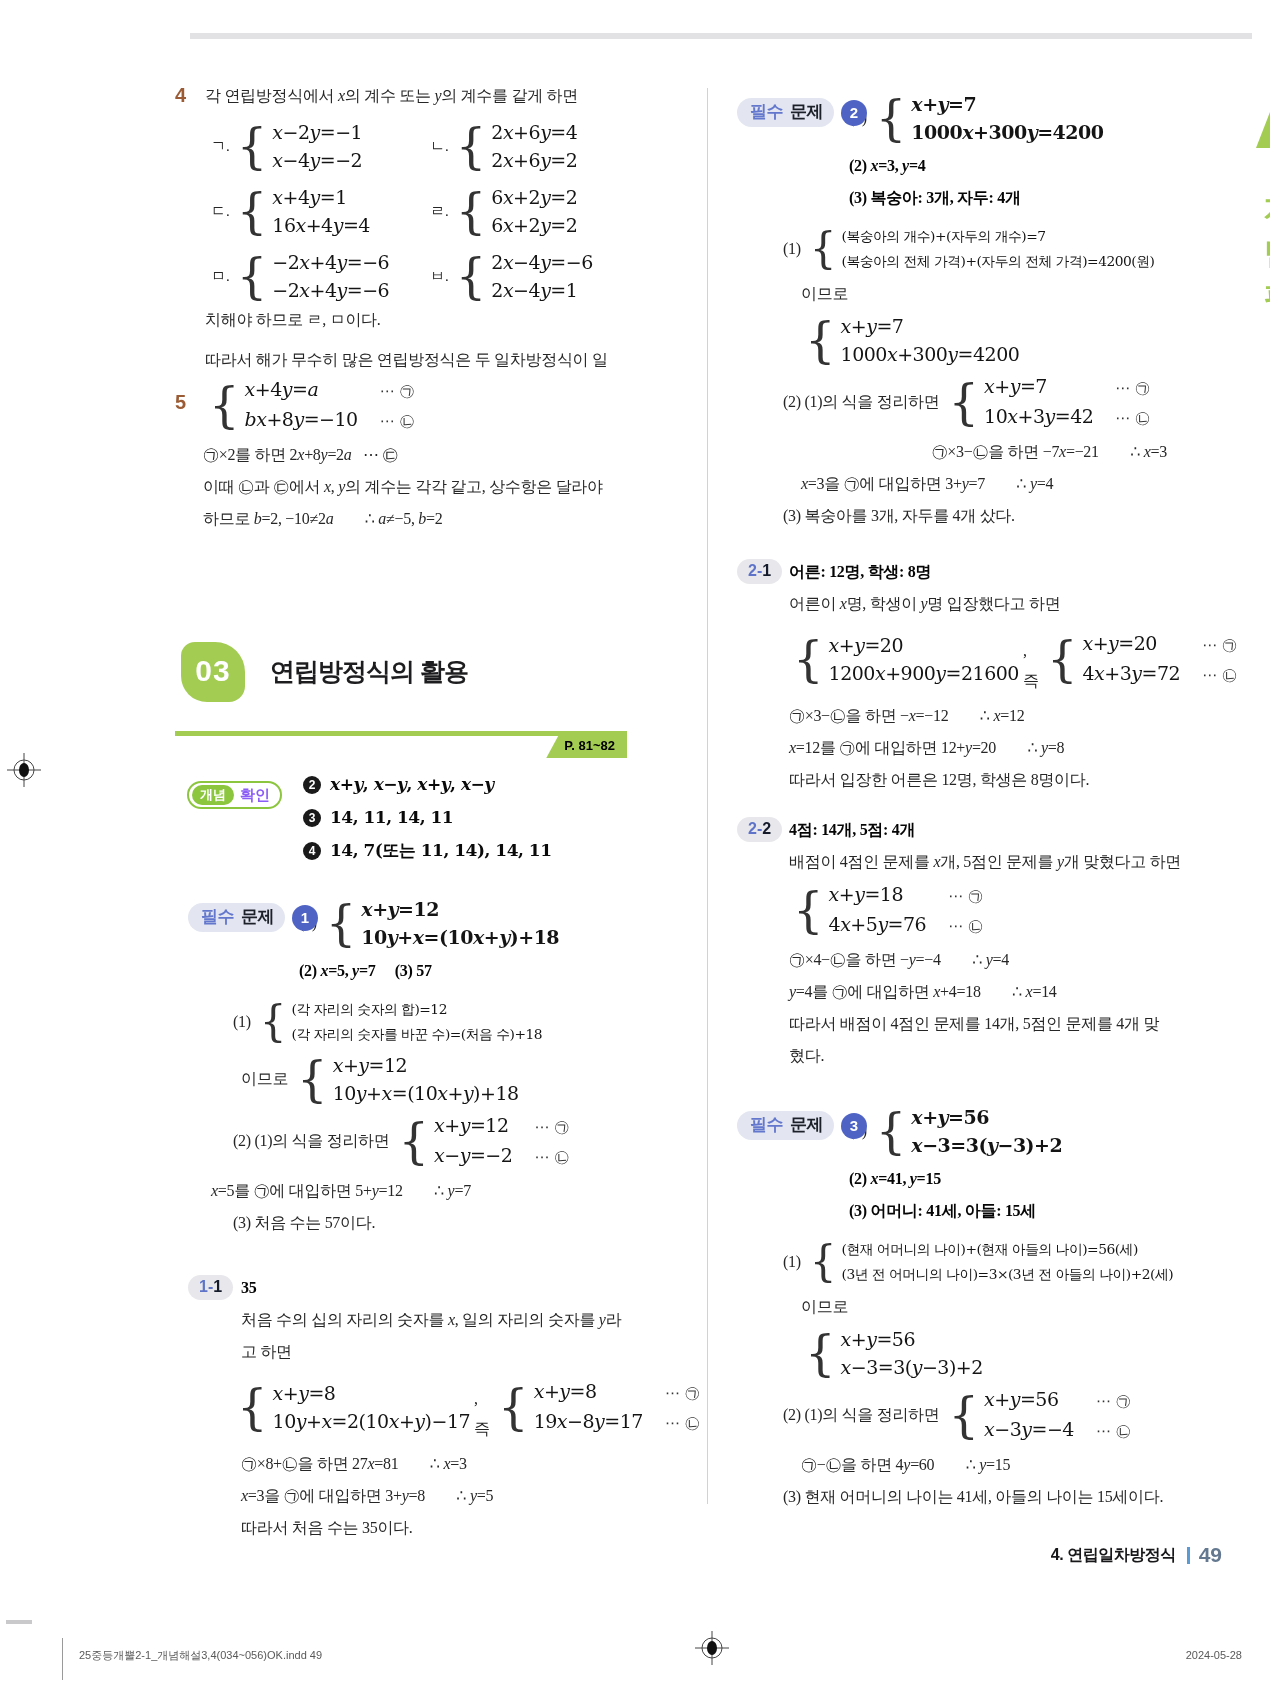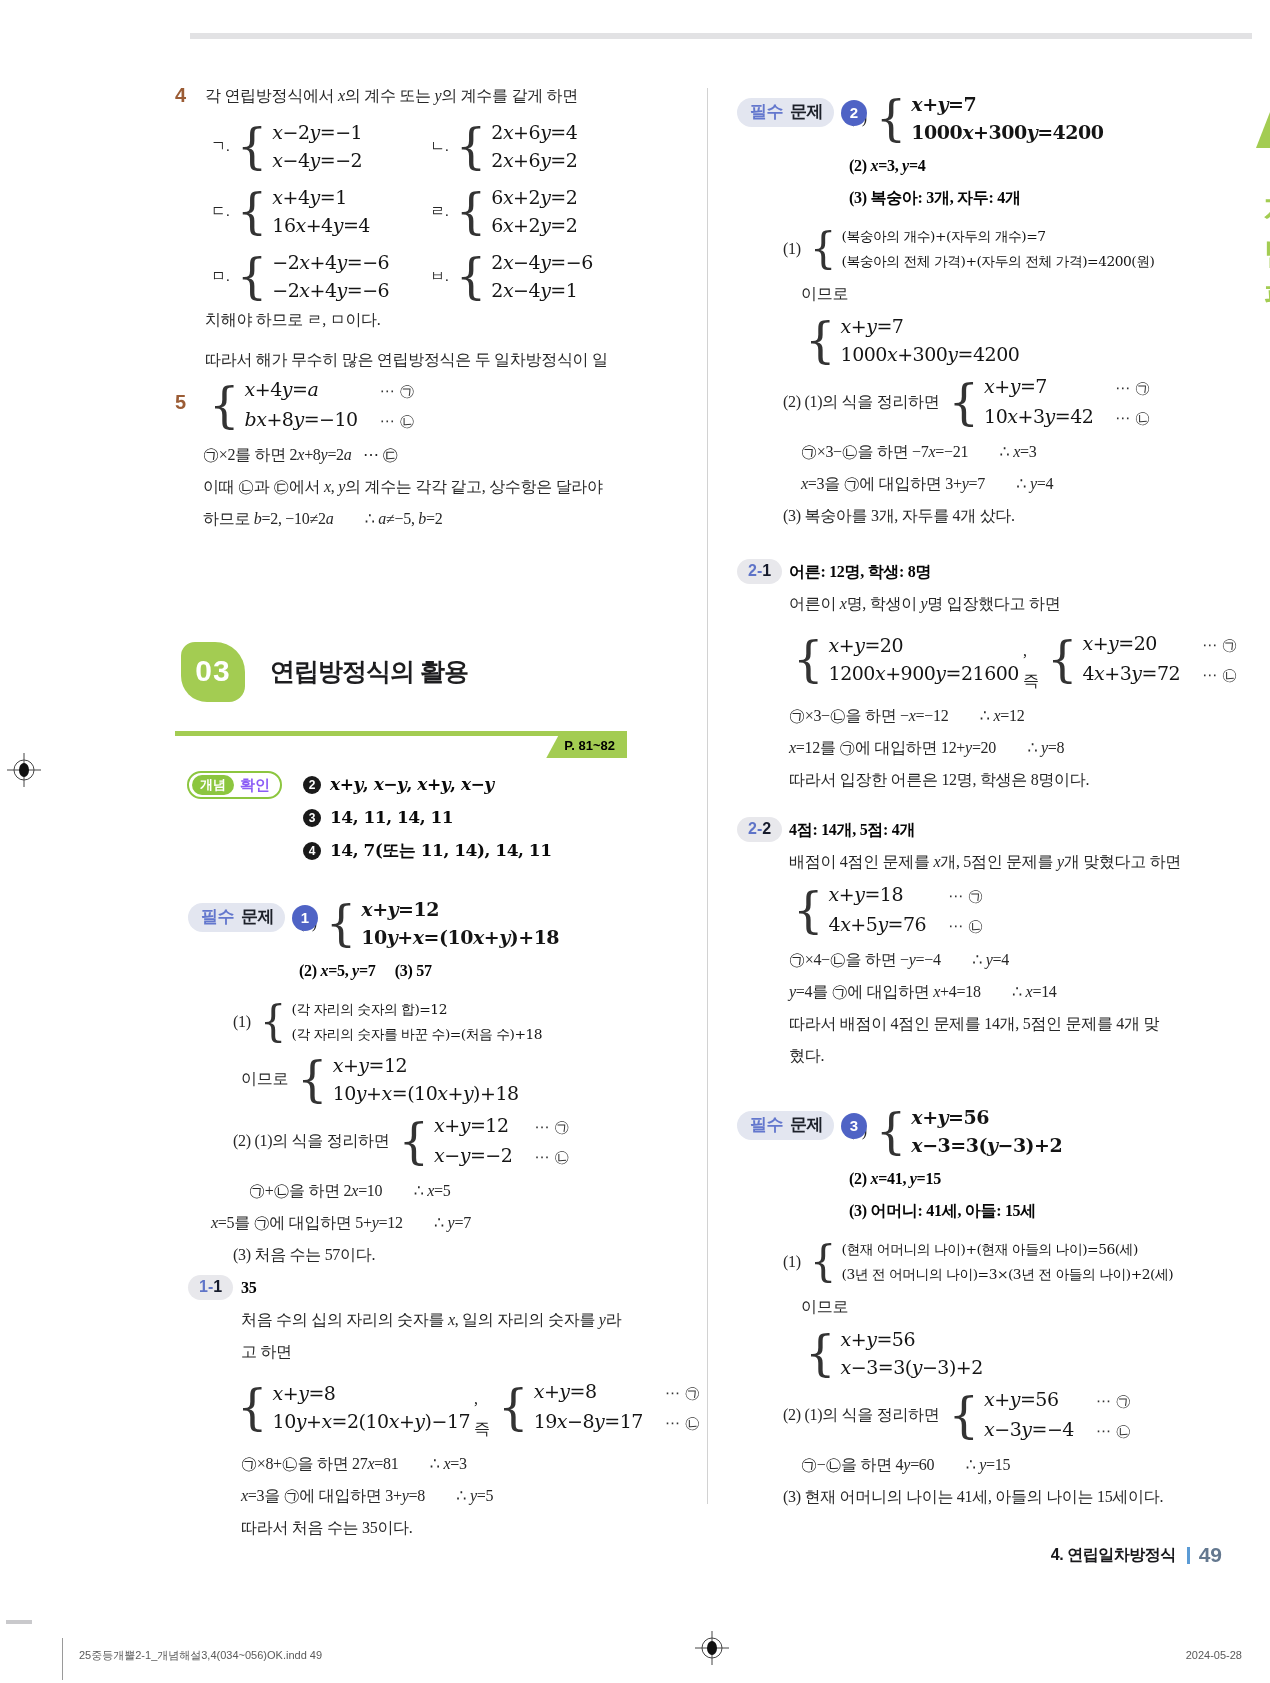--- a/index.html
+++ b/index.html
@@ -38,21 +38,21 @@
              border-radius:14px 30px 16px 26px;color:#fff;font:800 30px/58px "Liberation Sans",sans-serif;
              text-align:center;letter-spacing:1px;}
   .sec-title{position:absolute;left:95px;top:13px;margin:0;font:800 25px "Liberation Sans",sans-serif;
              color:#1d1d1f;letter-spacing:-1px;}
   .sec-rule{position:absolute;left:0;top:89px;width:452px;height:5px;background:#a3cc52;}
   .sec-tag{position:absolute;right:0;top:92px;background:#a3cc52;color:#000000;
            font:700 13px/24px "Liberation Sans",sans-serif;padding:0 12px 0 18px;
            clip-path:polygon(13px 0,100% 0,100% 100%,0 100%);}
 
   
-  .cb{position:absolute;left:12px;top:3px;display:inline-flex;align-items:center;
+  .cb{position:absolute;left:12px;top:13px;display:inline-flex;align-items:center;
       border:2px solid #8cc63f;border-radius:16px;padding:2px 3px;background:#fff;}
   .cb-left{background:#8cc63f;color:#fff;border-radius:11px;padding:1px 8px;
            font:700 13px/18px "Liberation Sans",sans-serif;}
   .cb-right{color:#8b5cf6;font:800 15px/18px "Liberation Sans",sans-serif;padding:0 7px 0 6px;}
   .ci{display:flex;align-items:center;height:33px;}
   .cnum{width:18px;height:18px;border-radius:50%;background:#1a1a1a;color:#fff;text-align:center;
         font:700 12px/18px "Liberation Sans",sans-serif;margin-right:9px;flex:none;}
   .ctext{font:700 17px/33px "DejaVu Serif",serif;color:#0a0a0a;white-space:pre;letter-spacing:-0.5px;}
 
   
@@ -304,21 +304,20 @@
                 <span class="eq"><i>x</i>+<i>y</i>=12</span>
                 <span class="ref">⋯ ㉠</span>
               </span>
               <span class="srow">
                 <span class="eq"><i>x</i>−<i>y</i>=−2</span>
                 <span class="ref">⋯ ㉡</span>
               </span>
             </span>
           </span>
         </div>
-        <div class="tl" style="margin-left: 74px;">㉠+㉡을 하면 2<i>x</i>=10  ∴ <i>x</i>=5</div>
         <div class="tl" style="margin-left: 36px;"><i>x</i>=5를 ㉠에 대입하면 5+<i>y</i>=12  ∴ <i>y</i>=7</div>
         <div class="tl" style="margin-left: 58px;">(3) 처음 수는 57이다.</div>
       </div>
   </section>
 
   <section class="grp" style="left:175px;top:1272px;width:452px">
     <div class="sub-badge" style="left:13px;top:3px">
       <span class="sub-blue">1-</span><span class="sub-dark">1</span>
     </div>
     <div>
@@ -417,21 +416,21 @@
                 <span class="eq"><i>x</i>+<i>y</i>=7</span>
                 <span class="ref">⋯ ㉠</span>
               </span>
               <span class="srow">
                 <span class="eq">10<i>x</i>+3<i>y</i>=42</span>
                 <span class="ref">⋯ ㉡</span>
               </span>
             </span>
           </span>
         </div>
-        <div class="tl" style="margin-left: 64px;">㉠×3−㉡을 하면 −7<i>x</i>=−21  ∴ <i>x</i>=3</div>
+        <div class="tl" style="margin-left: 64px; text-align: right;">㉠×3−㉡을 하면 −7<i>x</i>=−21  ∴ <i>x</i>=3</div>
         <div class="tl" style="margin-left: 64px;"><i>x</i>=3을 ㉠에 대입하면 3+<i>y</i>=7  ∴ <i>y</i>=4</div>
         <div class="tl" style="margin-left: 46px;">(3) 복숭아를 3개, 자두를 4개 샀다.</div>
       </div>
   </section>
 
   <section class="grp" style="left:737px;top:556px;width:430px">
     <div class="sub-badge" style="left:0;top:3px">
       <span class="sub-blue">2-</span><span class="sub-dark">1</span>
     </div>
     <div>

